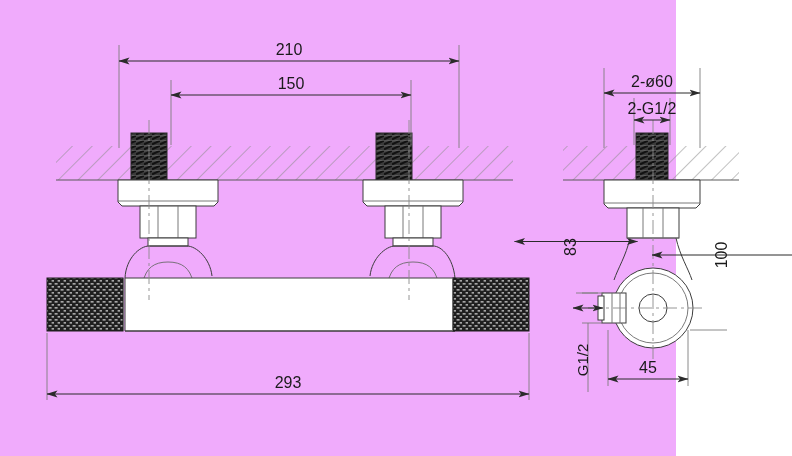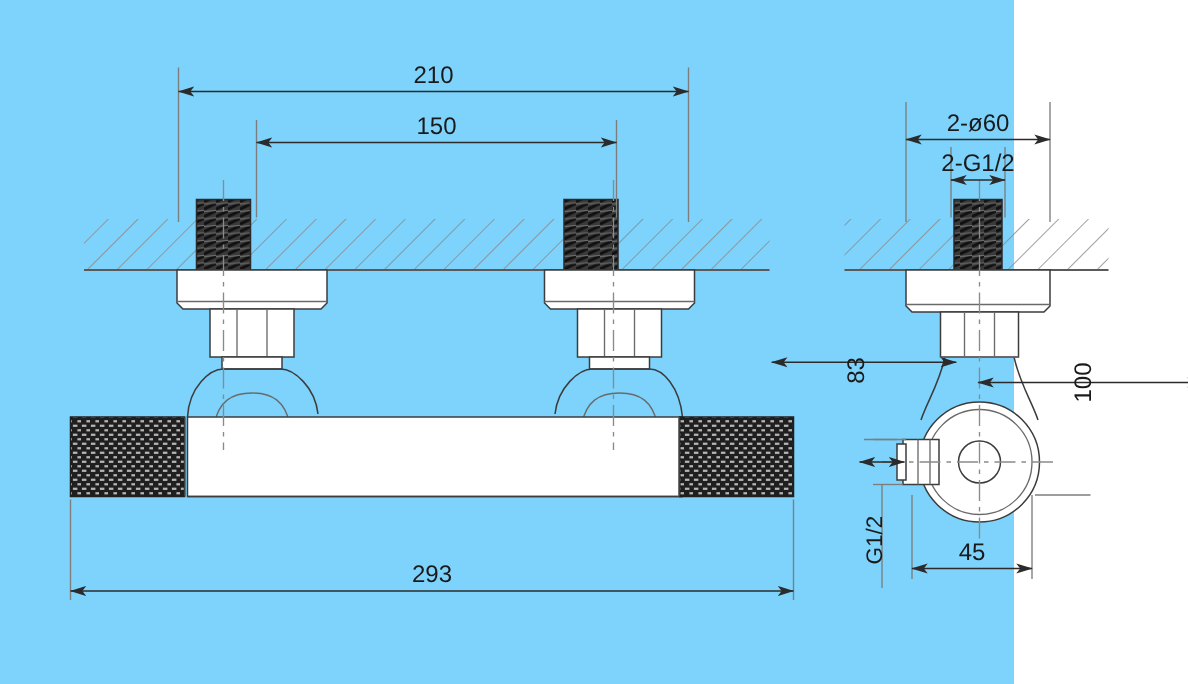--- a/index.html
+++ b/index.html
@@ -11,21 +11,21 @@
   body {
     width: 792px;
     height: 456px;
     font-family: "Liberation Sans", sans-serif;
     overflow: hidden;
   }
   #drawing-root {
     position: relative;
     width: 676px;
     height: 456px;
-    background: #7dd3fc;
+    background: #f0abfc;
   }
   svg.cad {
     display: block;
     width: 792px;
     height: 456px;
   }
   .dimtext {
     font-family: "Liberation Sans", sans-serif;
     font-size: 16px;
     fill: #1a1a1a;

